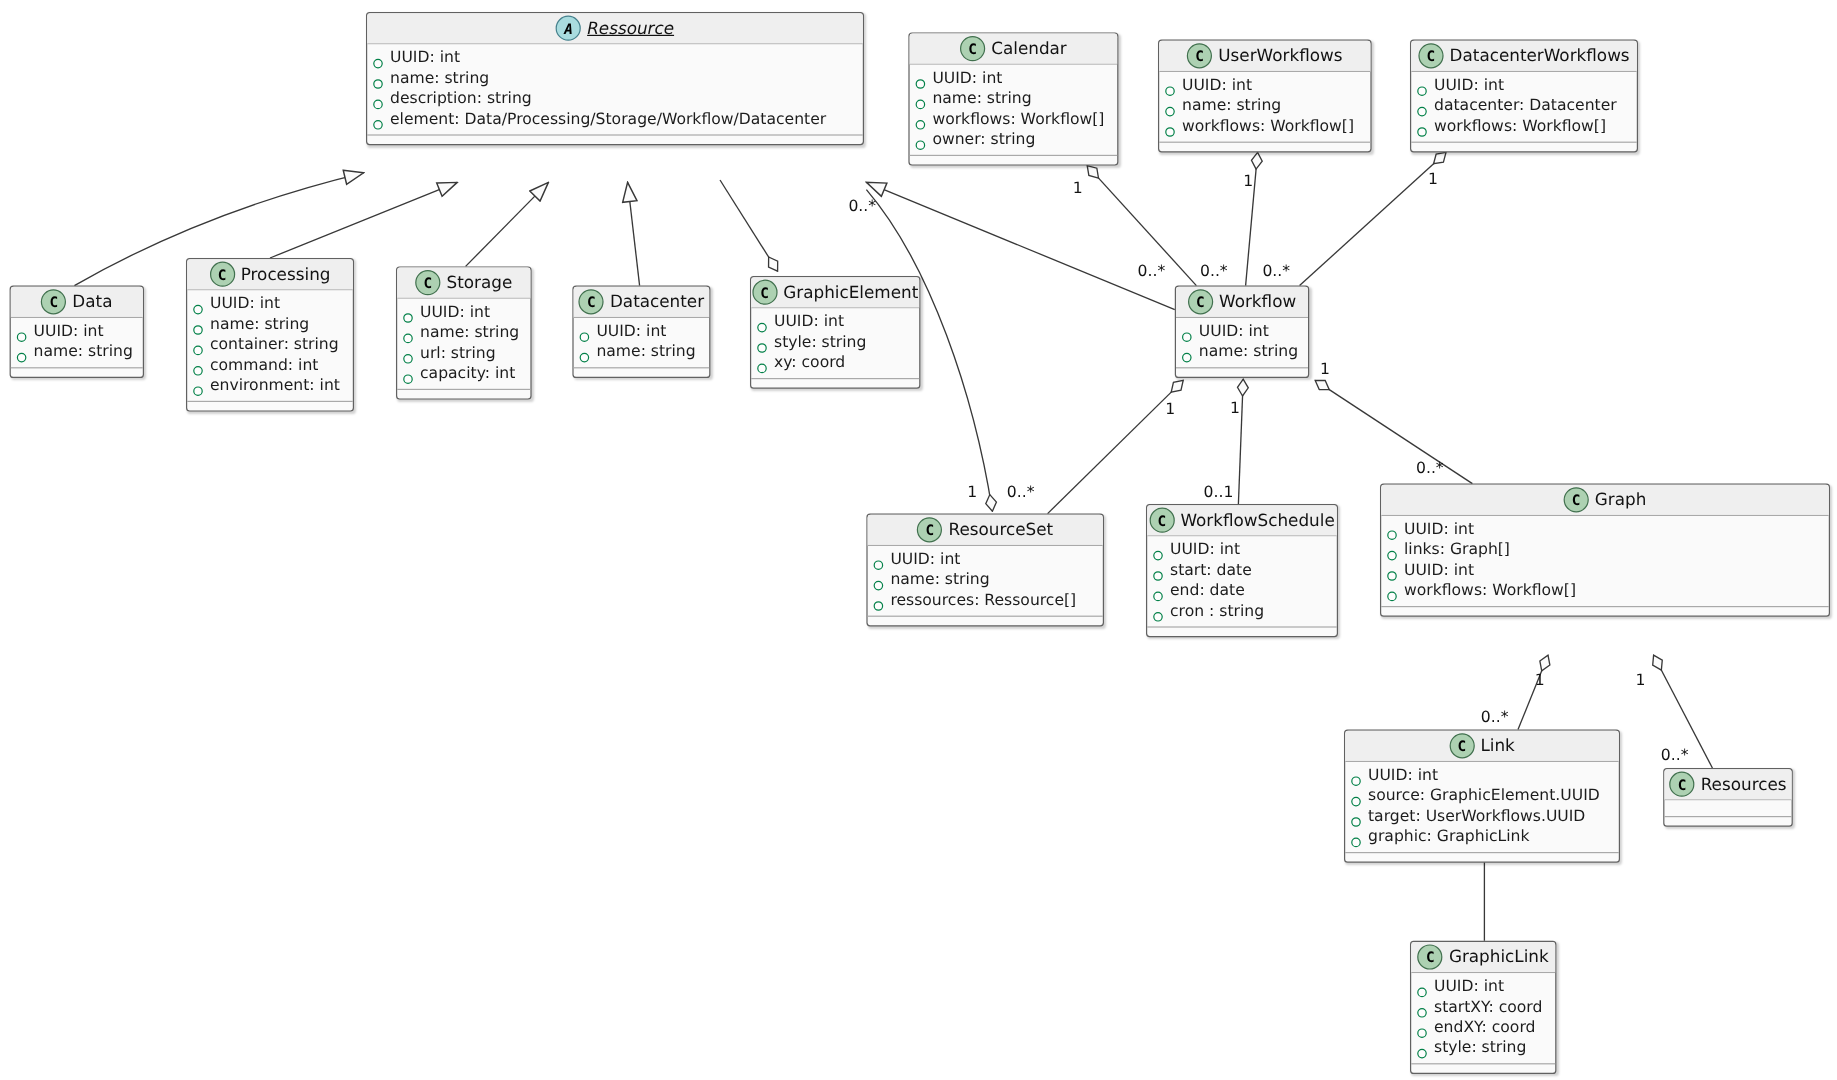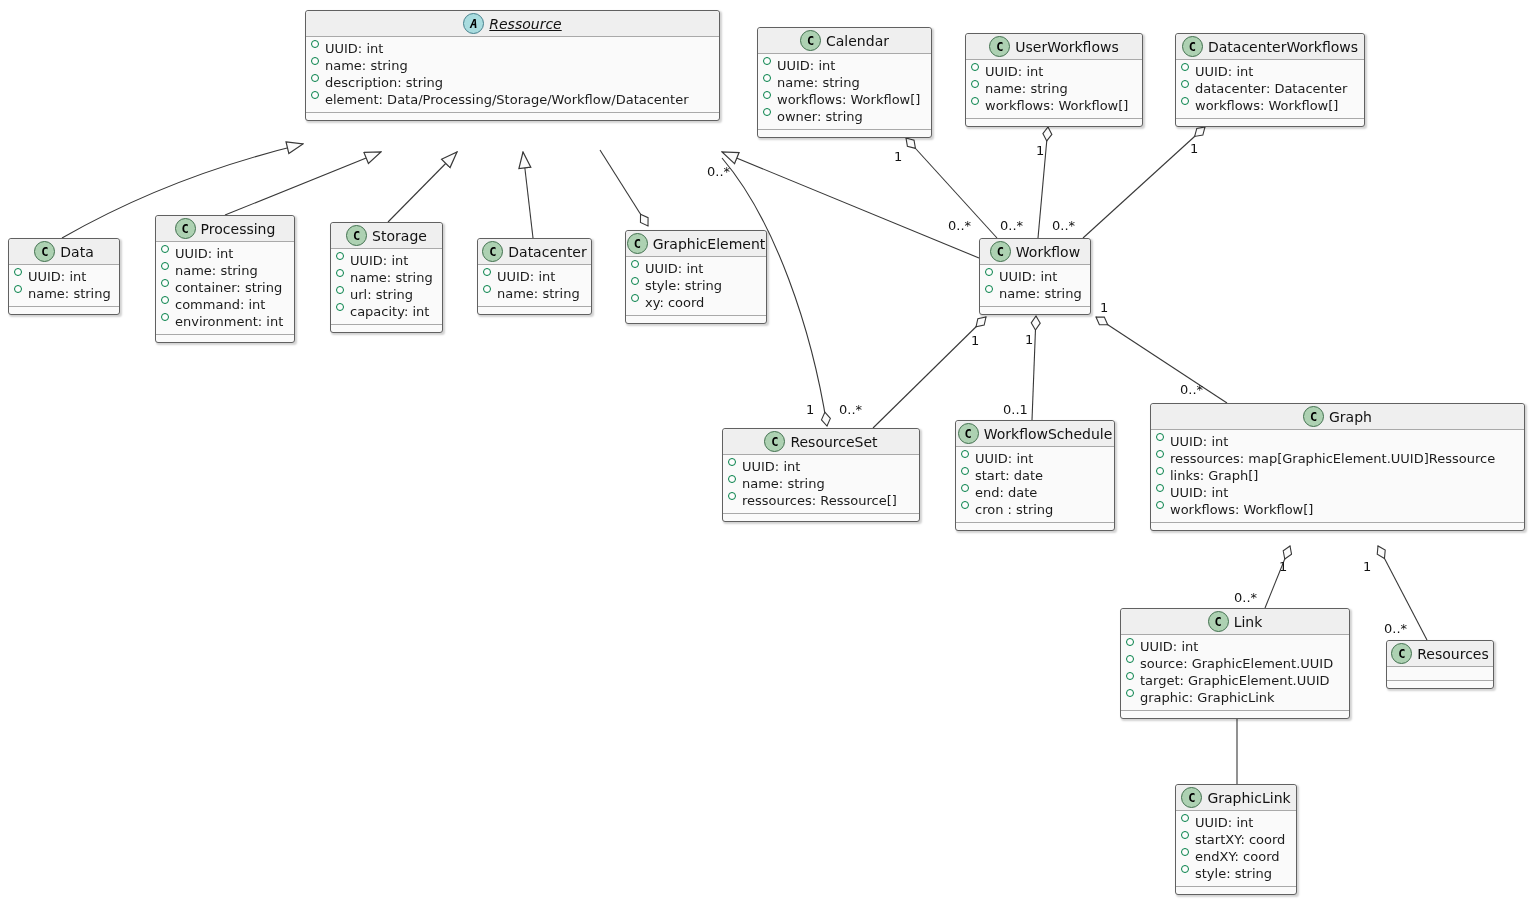--- a/index.html
+++ b/index.html
@@ -14,21 +14,21 @@
              justify-content:center;gap:5px;padding:2px 6px;font-size:14px;color:#121212;
              border-radius:3px 3px 0 0;}
   .uml-icon{width:19px;height:19px;border-radius:50%;display:inline-flex;align-items:center;
             justify-content:center;font-family:"DejaVu Sans Mono","Liberation Mono",monospace;
             font-weight:bold;font-size:12px;color:#000;background:#ADD1B2;border:1px solid #41704e;
             flex:0 0 auto;}
   .uml-icon.abstract{background:#A9DCDF;border-color:#45808c;font-style:italic;}
   .uml-name{white-space:nowrap;}
   .uml-name.italic{font-style:italic;text-decoration:underline;}
   .uml-attrs{padding:3px 6px 4px 5px;border-bottom:1px solid #a9a9a9;min-height:6px;}
-  .uml-attr{display:flex;align-items:flex-start;gap:6px;font-size:13px;line-height:17px;
+  .uml-attr{display:flex;align-items:flex-end;gap:6px;font-size:13px;line-height:17px;
             color:#1c1c1c;white-space:nowrap;}
   .dot{width:6px;height:6px;border:1.4px solid #038048;border-radius:50%;flex:0 0 auto;
        background:#fdfdfd;}
   .uml-methods{height:7px;border-radius:0 0 3px 3px;}
 </style>
 </head>
 <body>
 
 <div id="canvas">
   <svg id="edges" viewBox="0 0 1531 900" xmlns="http://www.w3.org/2000/svg">
@@ -345,24 +345,20 @@
         <span class="uml-icon">C</span>
         <span class="uml-name">Graph</span>
       </div>
       <div class="uml-attrs">
         <div class="uml-attr">
           <span class="dot"></span>
           <span>UUID: int</span>
         </div>
         <div class="uml-attr">
           <span class="dot"></span>
-          <span>ressources: map[GraphicElement.UUID]Ressource</span>
-        </div>
-        <div class="uml-attr">
-          <span class="dot"></span>
           <span>links: Graph[]</span>
         </div>
         <div class="uml-attr">
           <span class="dot"></span>
           <span>UUID: int</span>
         </div>
         <div class="uml-attr">
           <span class="dot"></span>
           <span>workflows: Workflow[]</span>
         </div>
@@ -378,21 +374,21 @@
         <div class="uml-attr">
           <span class="dot"></span>
           <span>UUID: int</span>
         </div>
         <div class="uml-attr">
           <span class="dot"></span>
           <span>source: GraphicElement.UUID</span>
         </div>
         <div class="uml-attr">
           <span class="dot"></span>
-          <span>target: GraphicElement.UUID</span>
+          <span>target: UserWorkflows.UUID</span>
         </div>
         <div class="uml-attr">
           <span class="dot"></span>
           <span>graphic: GraphicLink</span>
         </div>
       </div>
       <div class="uml-methods"></div>
     </div>
     <div class="uml-class" style="left: 1386px; top: 640px; width: 108px;">
       <div class="uml-title">

